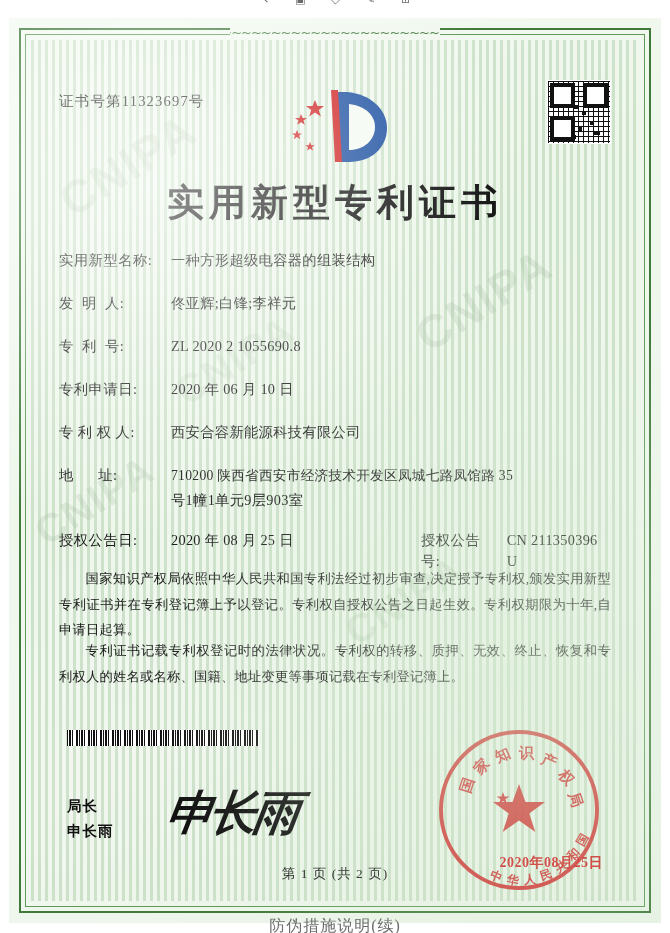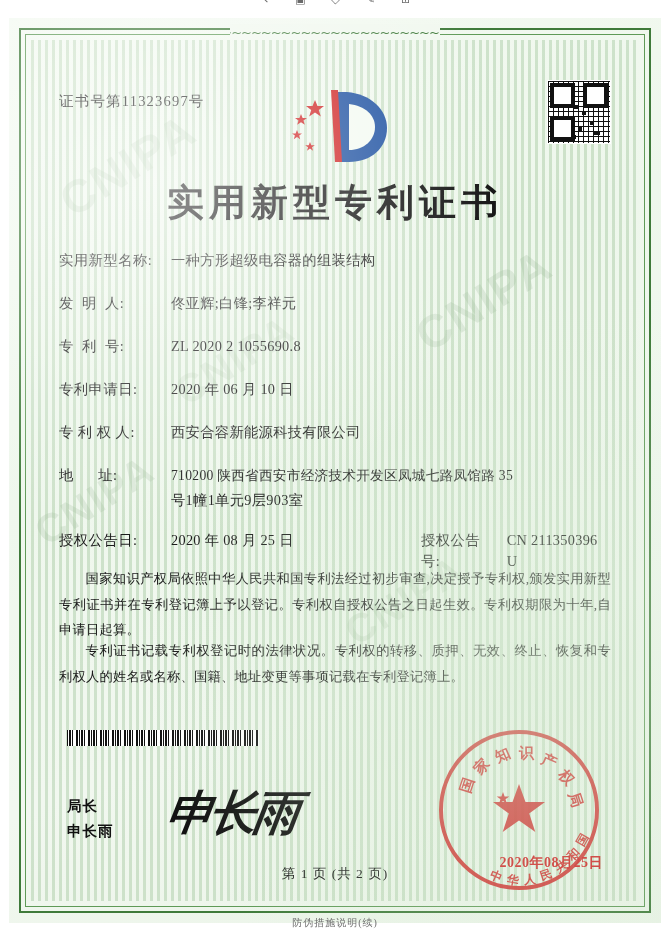--- a/index.html
+++ b/index.html
@@ -324,21 +324,21 @@
     text-align: center;
     font-size: 13.5px;
     letter-spacing: 1px;
     color: #1a1a1a;
   }
   .below-page {
     position: absolute;
     left: 0; right: 0;
     top: 916px;
     text-align: center;
-    font-size: 10px;
+    font-size: 16px;
     color: #6d6d6d;
     letter-spacing: 1px;
     overflow: hidden;
     height: 17px;
   }
 </style>
 </head>
 <body>
 
 <div class="top-strip">

